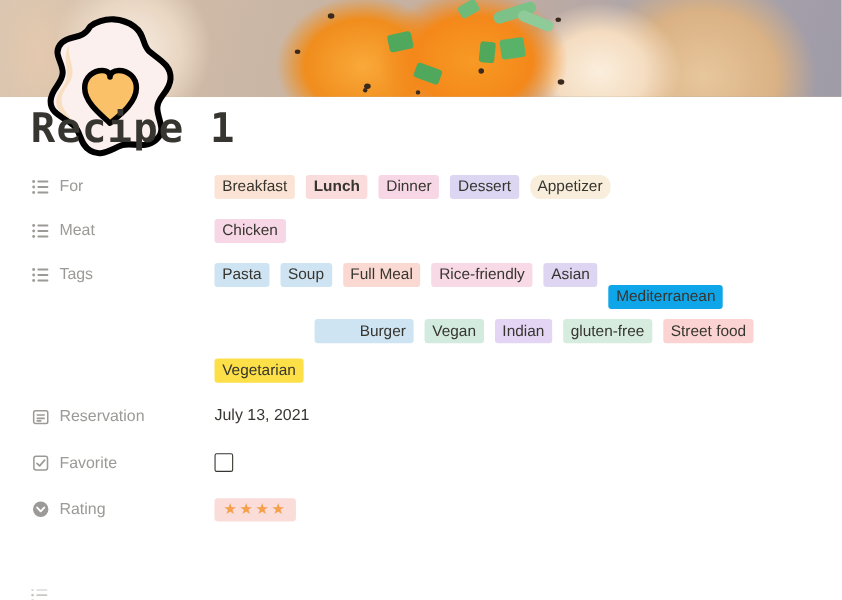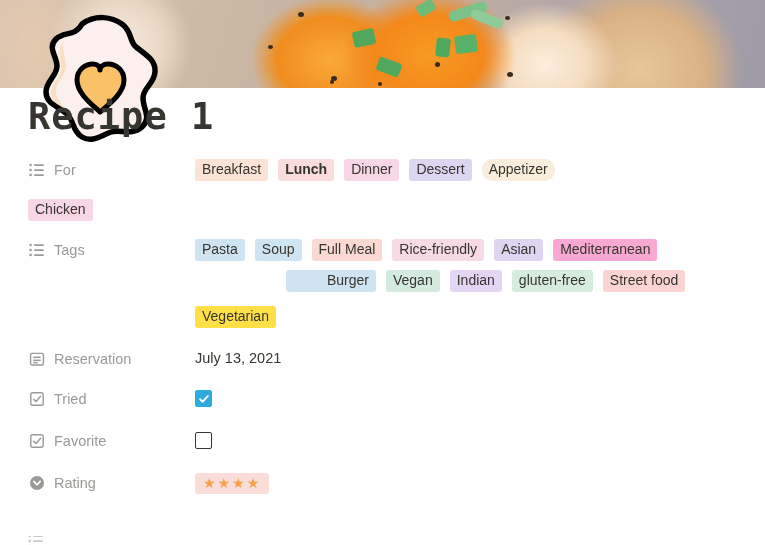--- a/index.html
+++ b/index.html
@@ -225,46 +225,59 @@
     <div class="prop-value">
       <span class="tag" style="background:#fbe4d5;">Breakfast</span>
       <span class="tag" style="background:#fbdcdc;font-weight:bold;">Lunch</span>
       <span class="tag" style="background:#f7d7e6;">Dinner</span>
       <span class="tag" style="background:#ddd6f3;">Dessert</span>
       <span class="tag" style="background:#f8eedb;border-radius:10px;">Appetizer</span>
     </div>
   </div>
 
   <div class="prop-row">
-    <div class="prop-value">
-      <span class="tag" style="background:#f7d7e6;">Chicken</span>
-    </div>
-  </div>
-
-  <div class="prop-row">
     <div class="prop-label">
       <span class="prop-icon">
         <svg viewBox="0 0 16 16" width="16" height="16" fill="currentColor" aria-hidden="true">
           <circle cx="1.6" cy="3" r="1.3"></circle>
             <rect x="5" y="2.2" width="10" height="1.7" rx="0.8"></rect>
           <circle cx="1.6" cy="8" r="1.3"></circle>
             <rect x="5" y="7.2" width="10" height="1.7" rx="0.8"></rect>
           <circle cx="1.6" cy="13" r="1.3"></circle>
             <rect x="5" y="12.2" width="10" height="1.7" rx="0.8"></rect>
         </svg>
       </span>
+      <span>Meat</span>
+    </div>
+    <div class="prop-value">
+      <span class="tag" style="background:#f7d7e6;">Chicken</span>
+    </div>
+  </div>
+
+  <div class="prop-row">
+    <div class="prop-label">
+      <span class="prop-icon">
+        <svg viewBox="0 0 16 16" width="16" height="16" fill="currentColor" aria-hidden="true">
+          <circle cx="1.6" cy="3" r="1.3"></circle>
+            <rect x="5" y="2.2" width="10" height="1.7" rx="0.8"></rect>
+          <circle cx="1.6" cy="8" r="1.3"></circle>
+            <rect x="5" y="7.2" width="10" height="1.7" rx="0.8"></rect>
+          <circle cx="1.6" cy="13" r="1.3"></circle>
+            <rect x="5" y="12.2" width="10" height="1.7" rx="0.8"></rect>
+        </svg>
+      </span>
       <span>Tags</span>
     </div>
     <div class="prop-value">
       <span class="tag" style="background:#cfe4f2;">Pasta</span>
       <span class="tag" style="background:#cfe4f2;">Soup</span>
       <span class="tag" style="background:#fbd9d3;">Full Meal</span>
       <span class="tag" style="background:#f8d9e6;">Rice-friendly</span>
       <span class="tag" style="background:#ded5f2;">Asian</span>
-      <span class="tag" style="background:#f9a8d4;">Mediterranean</span>
+      <span class="tag" style="background:#0ea5e9;margin-top:20px;">Mediterranean</span>
       <span class="tag" style="background:#fde047;margin-top:36px;">Vegetarian</span>
       <span class="tag" style="background:#cfe4f2;padding-left:41px;">Burger</span>
       <span class="tag" style="background:#d3ebdf;">Vegan</span>
       <span class="tag" style="background:#e4d5f5;">Indian</span>
       <span class="tag" style="background:#d6ecdf;">gluten-free</span>
       <span class="tag" style="background:#fbd3d3;">Street food</span>
     </div>
   </div>
 
   <div class="prop-row" style="margin-top:14px;">
@@ -277,38 +290,20 @@
           <line x1="4.3" y1="11.6" x2="8.6" y2="11.6" stroke-width="1.5"></line>
         </svg>
       </span>
       <span>Reservation</span>
     </div>
     <div class="prop-value">
       <span class="date-text">July 13, 2021</span>
     </div>
   </div>
 
-  <div class="prop-row" style="margin-top:14px;">
-    <div class="prop-label">
-      <span class="prop-icon">
-        <svg viewBox="0 0 16 16" width="16" height="16" fill="none" stroke="currentColor" stroke-width="1.4" aria-hidden="true">
-          <rect x="1.8" y="1.8" width="12.4" height="12.4" rx="2"></rect>
-          <polyline points="4.6,8.2 7,10.5 11.6,5.3" stroke-width="1.5" stroke-linecap="round" stroke-linejoin="round"></polyline>
-        </svg>
-      </span>
-      <span>Tried</span>
-    </div>
-    <div class="prop-value">
-      <span class="checkbox checked">
-        <svg class="check-glyph" viewBox="0 0 14 14" width="12" height="12" fill="none" stroke="#ffffff" stroke-width="2.2" stroke-linecap="round" stroke-linejoin="round" aria-hidden="true">
-          <polyline points="2.4,7.2 5.4,10.2 11.4,3.6"></polyline>
-        </svg>
-      </span>
-    </div>
-  </div>
 
   <div class="prop-row" style="margin-top:16px;">
     <div class="prop-label">
       <span class="prop-icon">
         <svg viewBox="0 0 16 16" width="16" height="16" fill="none" stroke="currentColor" stroke-width="1.4" aria-hidden="true">
           <rect x="1.8" y="1.8" width="12.4" height="12.4" rx="2"></rect>
           <polyline points="4.6,8.2 7,10.5 11.6,5.3" stroke-width="1.5" stroke-linecap="round" stroke-linejoin="round"></polyline>
         </svg>
       </span>
       <span>Favorite</span>

